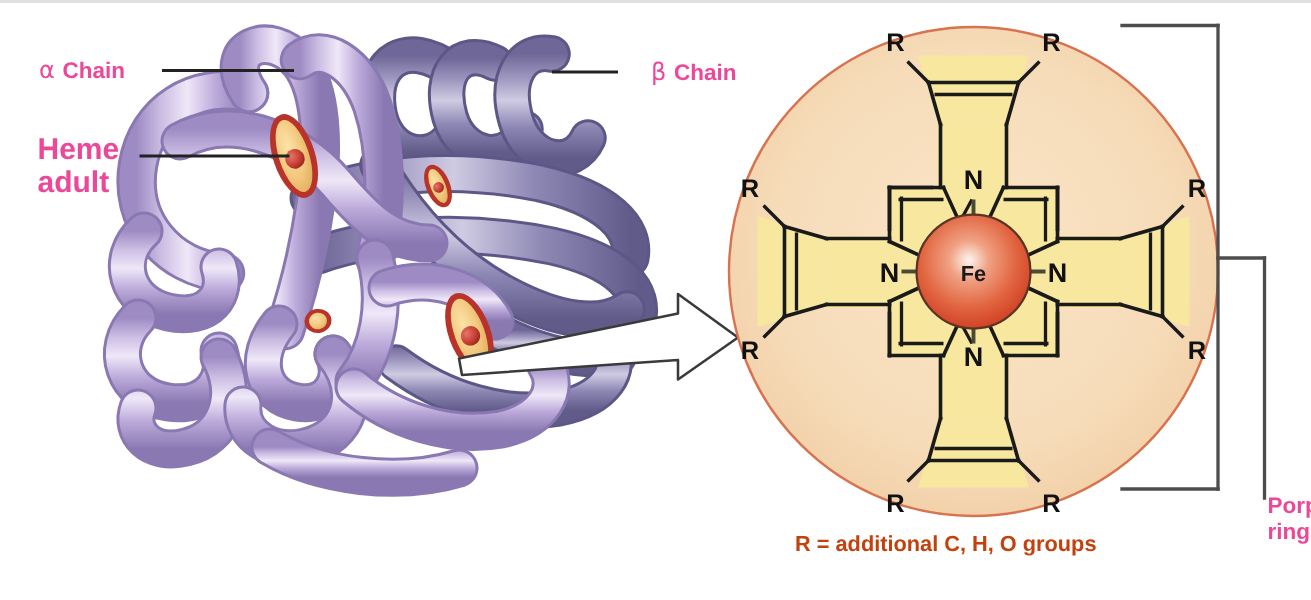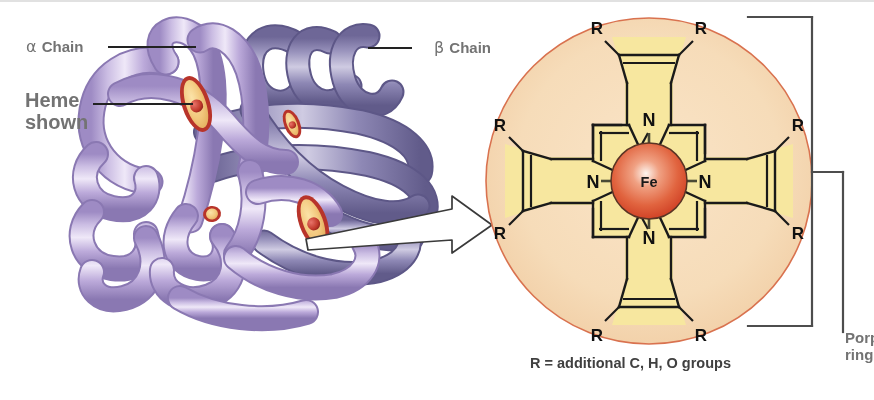--- a/index.html
+++ b/index.html
@@ -13,37 +13,37 @@
   .topedge{
     position:absolute;left:0;top:0;width:874px;height:2px;
     background:#c9c9c9;opacity:.55;
   }
 
   
   .lbl{
     position:absolute;
     font-family:"Liberation Sans", sans-serif;
     font-weight:bold;
-    color:#737373;
+    color:#ec4899;
     white-space:pre;
     line-height:1.12;
   }
   #alpha-chain-label{left:26px;top:38px;font-size:15px;}
   #beta-chain-label{left:434px;top:39px;font-size:15px;}
   #heme-group-label{left:25px;top:89px;font-size:20px;}
   #porphyrin-ring-label{left:845px;top:330px;font-size:15px;}
   .greek{font-family:"DejaVu Sans", sans-serif;font-weight:normal;font-size:16px;}
 
   #caption-hemoglobin{
     position:absolute;left:243px;top:320px;font-size:14.5px;
     font-weight:bold;color:#111;line-height:1.30;white-space:pre;
   }
   #caption-rgroups{
     position:absolute;left:530px;top:355px;font-size:14.5px;
-    font-weight:bold;color:#404040;white-space:pre;
+    font-weight:bold;color:#c2410c;white-space:pre;
   }
 
   
   .leader{position:absolute;background:#222;height:1.6px;}
   #alpha-leader{left:108px;top:46px;width:88px;}
   #beta-leader{left:368px;top:47px;width:44px;}
   #heme-leader{left:93px;top:103px;width:100px;}
 
   svg{display:block;}
 </style>
@@ -341,20 +341,20 @@
   </svg>
 
   <div class="leader" id="alpha-leader"></div>
   <div class="leader" id="beta-leader"></div>
   <div class="leader" id="heme-leader"></div>
 
   <div class="lbl" id="alpha-chain-label"><span class="greek">α </span><span>Chain</span></div>
 
   <div class="lbl" id="beta-chain-label"><span class="greek">β </span><span>Chain</span></div>
 
-  <div class="lbl" id="heme-group-label"><div>Heme</div><div>shown</div></div>
+  <div class="lbl" id="heme-group-label"><div>Heme</div><div>adult</div></div>
 
   <div class="lbl" id="porphyrin-ring-label"><div>Porphyrin</div><div>ring</div></div>
 
 
   <div id="caption-rgroups">R = additional C, H, O groups</div>
 
 </div>
 
 </body></html>

